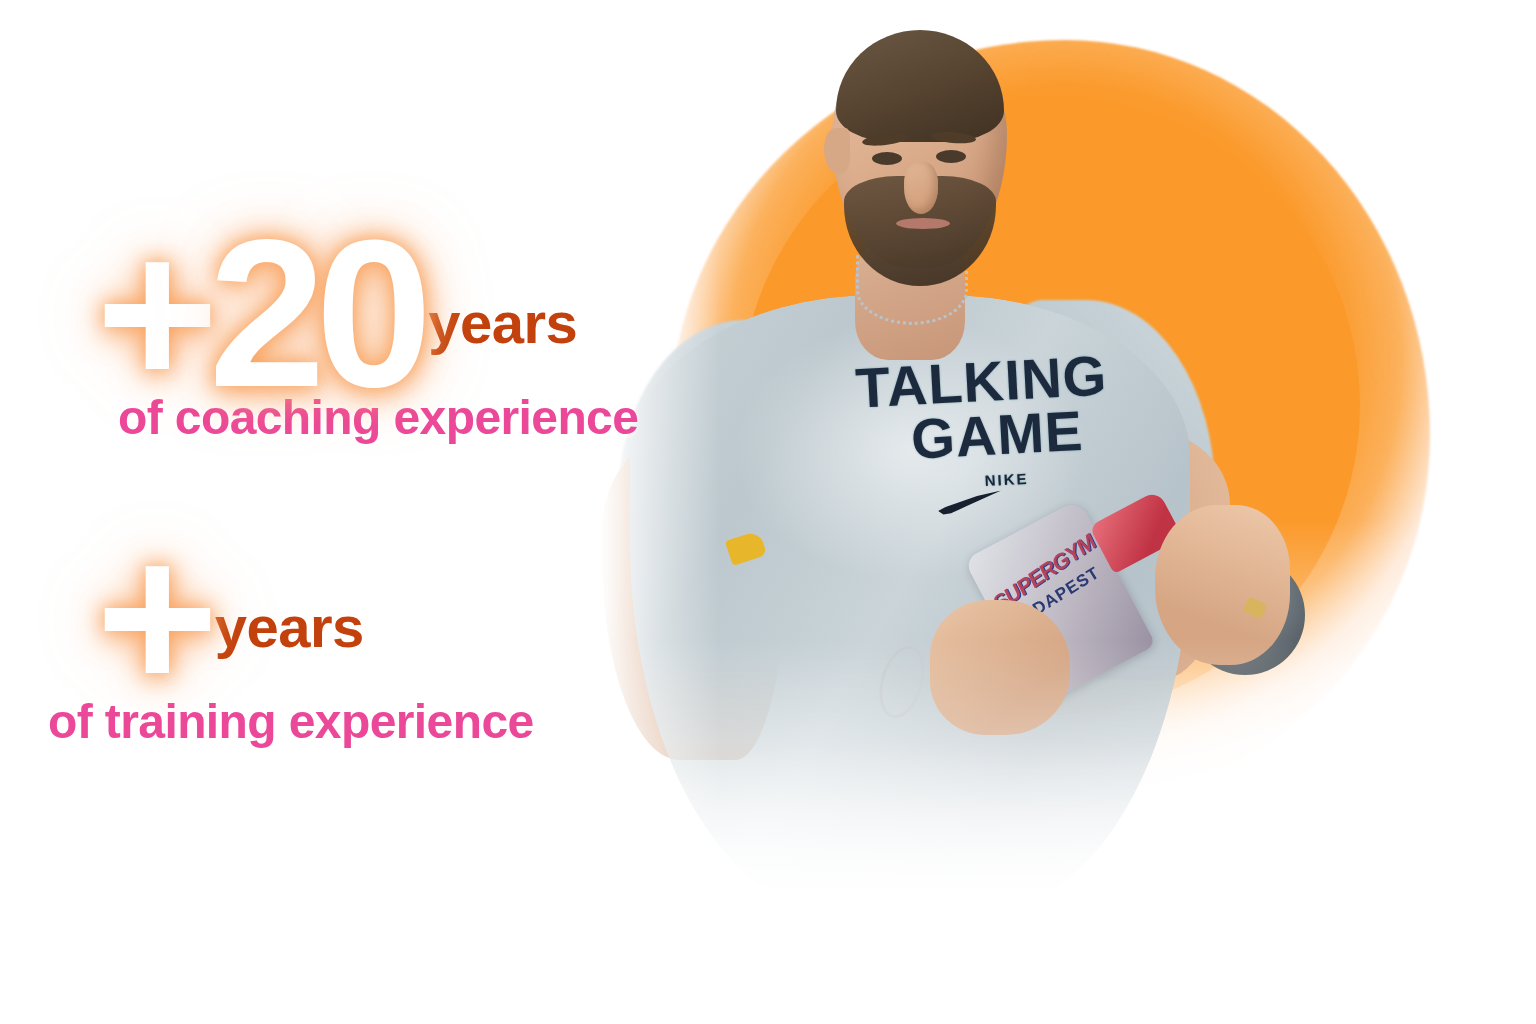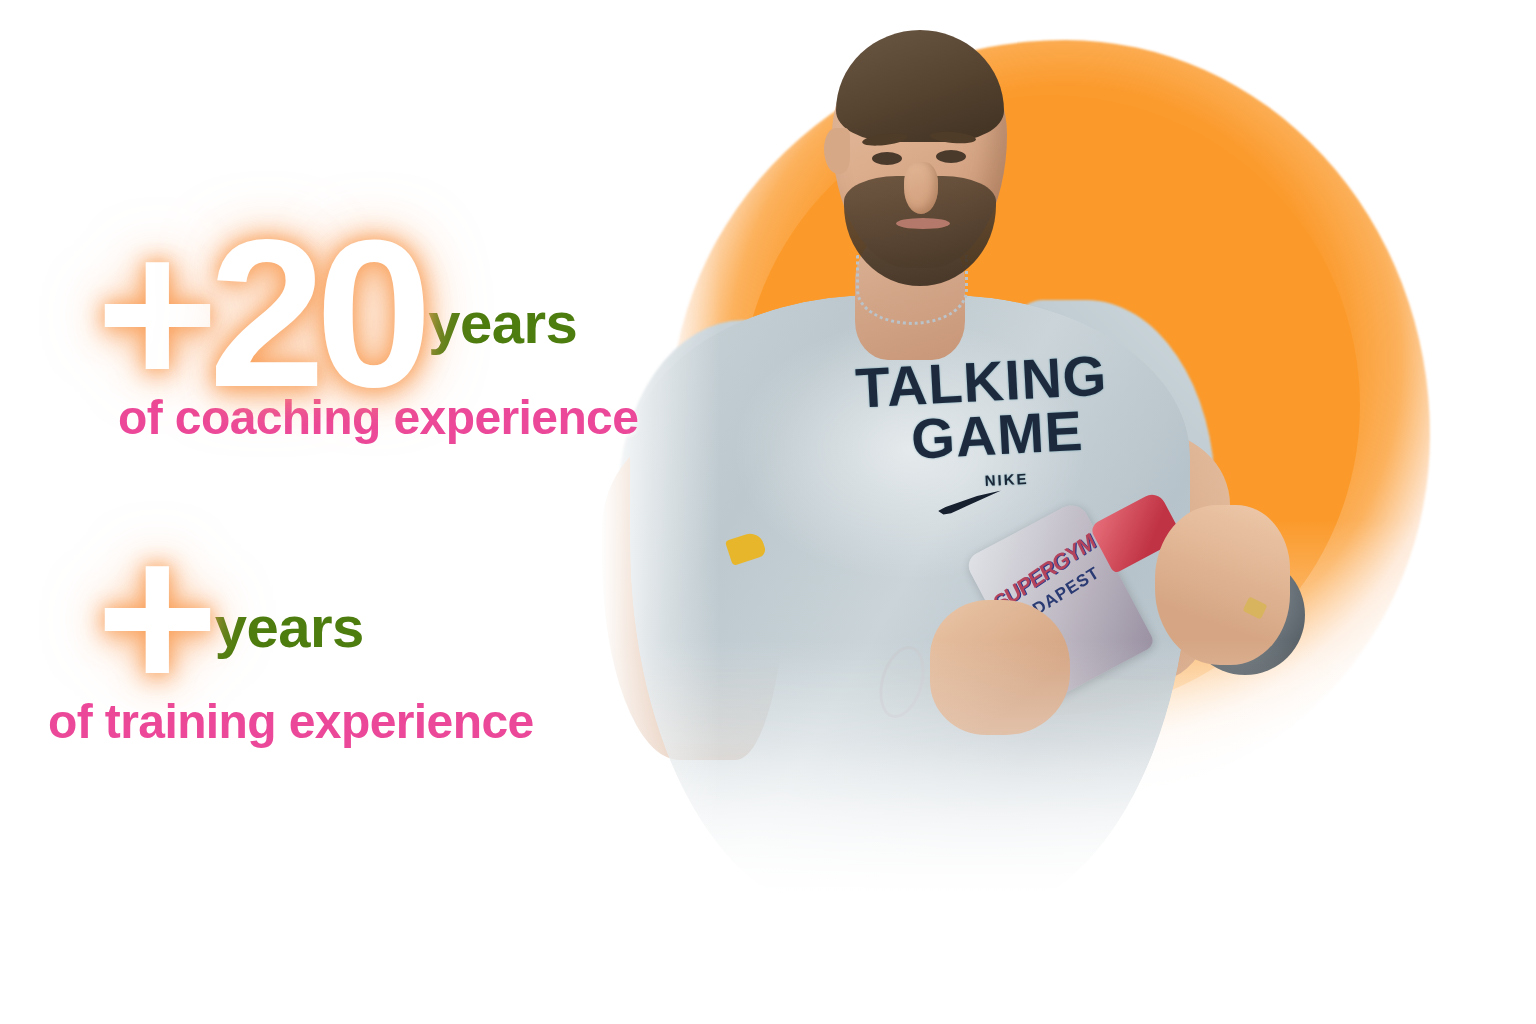--- a/index.html
+++ b/index.html
@@ -197,21 +197,21 @@
     font-size:210px; font-weight:bold; line-height:.84;
     color:#ffffff; letter-spacing:-10px;
     text-shadow:
       0 0 18px rgba(250,160,90,.95),
       0 0 36px rgba(250,165,100,.75),
       0 0 60px rgba(252,186,136,.55),
       0 10px 28px rgba(248,158,88,.35);
     position:relative; top:6px;
   }
   .years{
-    font-size:58px; font-weight:bold; color:#4d7c0f;
+    font-size:58px; font-weight:bold; color:#c2410c;
     margin-left:6px; margin-bottom:40px; letter-spacing:-.5px;
     text-shadow:0 2px 6px rgba(255,255,255,.9);
   }
   .caption{
     padding-left:118px; margin-top:-6px;
     font-size:48px; font-weight:bold; color:#ec4899; letter-spacing:-.6px;
     text-shadow:0 2px 5px rgba(255,255,255,.85);
   }
   .caption-2{ padding-left:48px; }
 </style>

